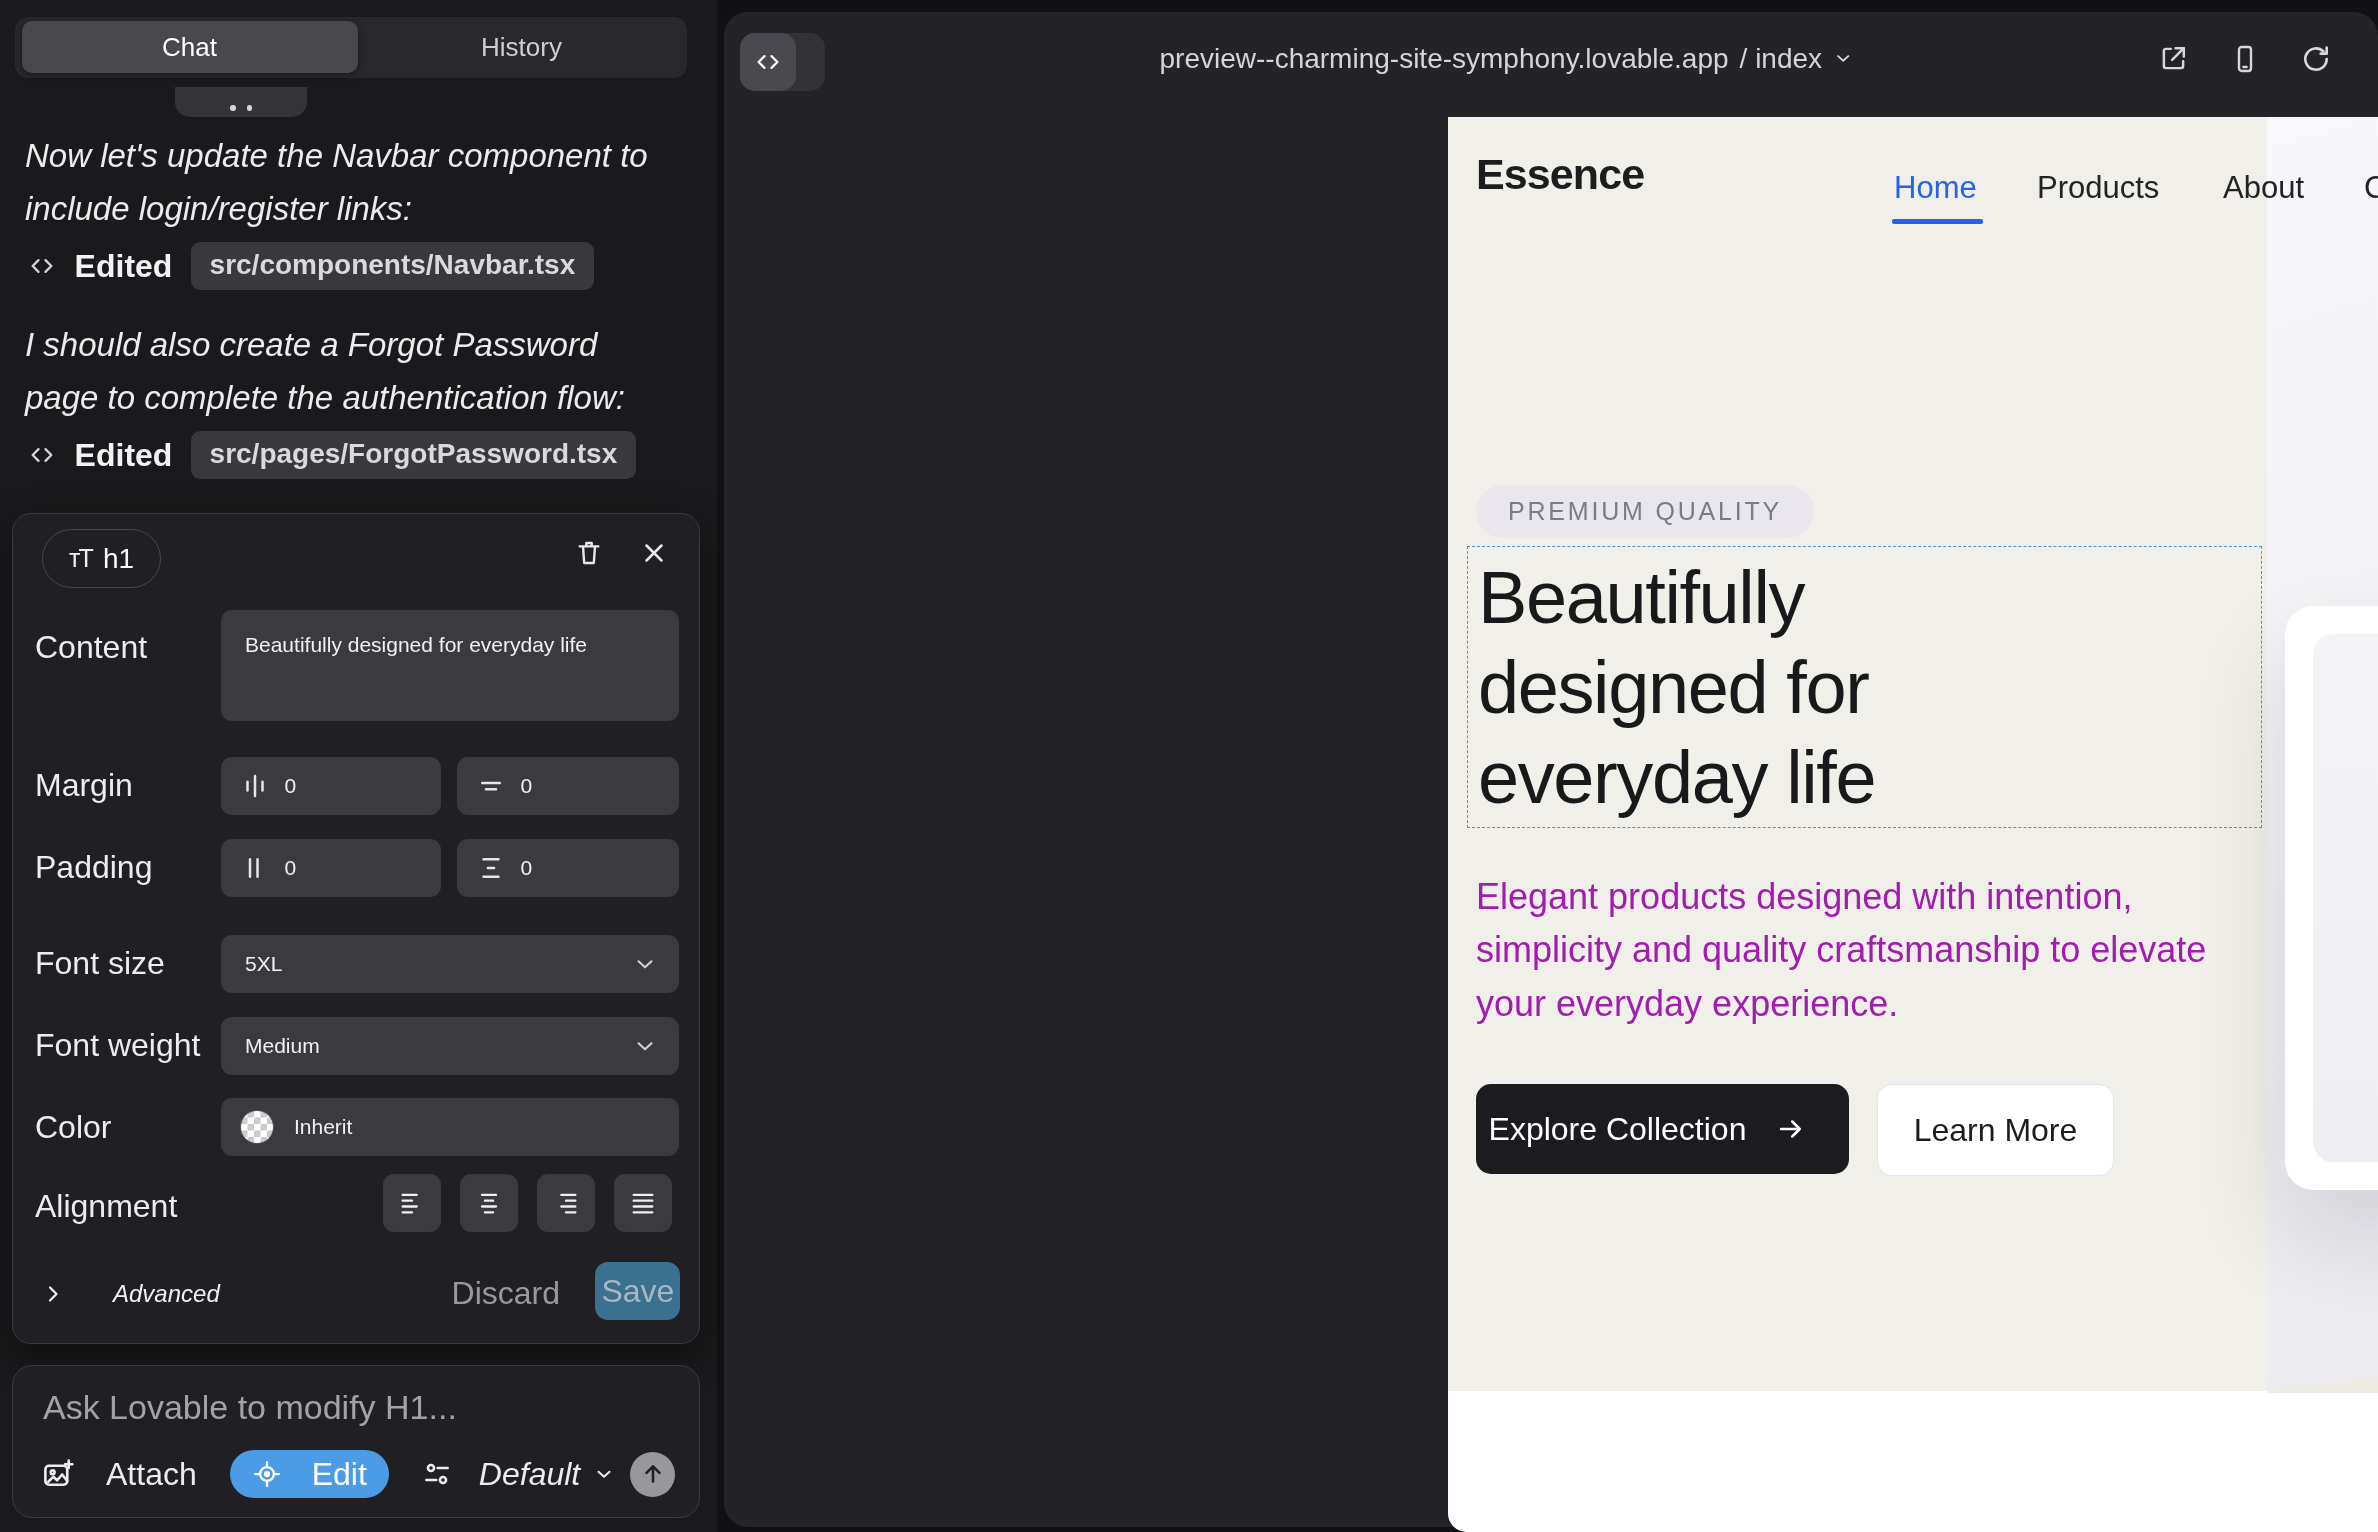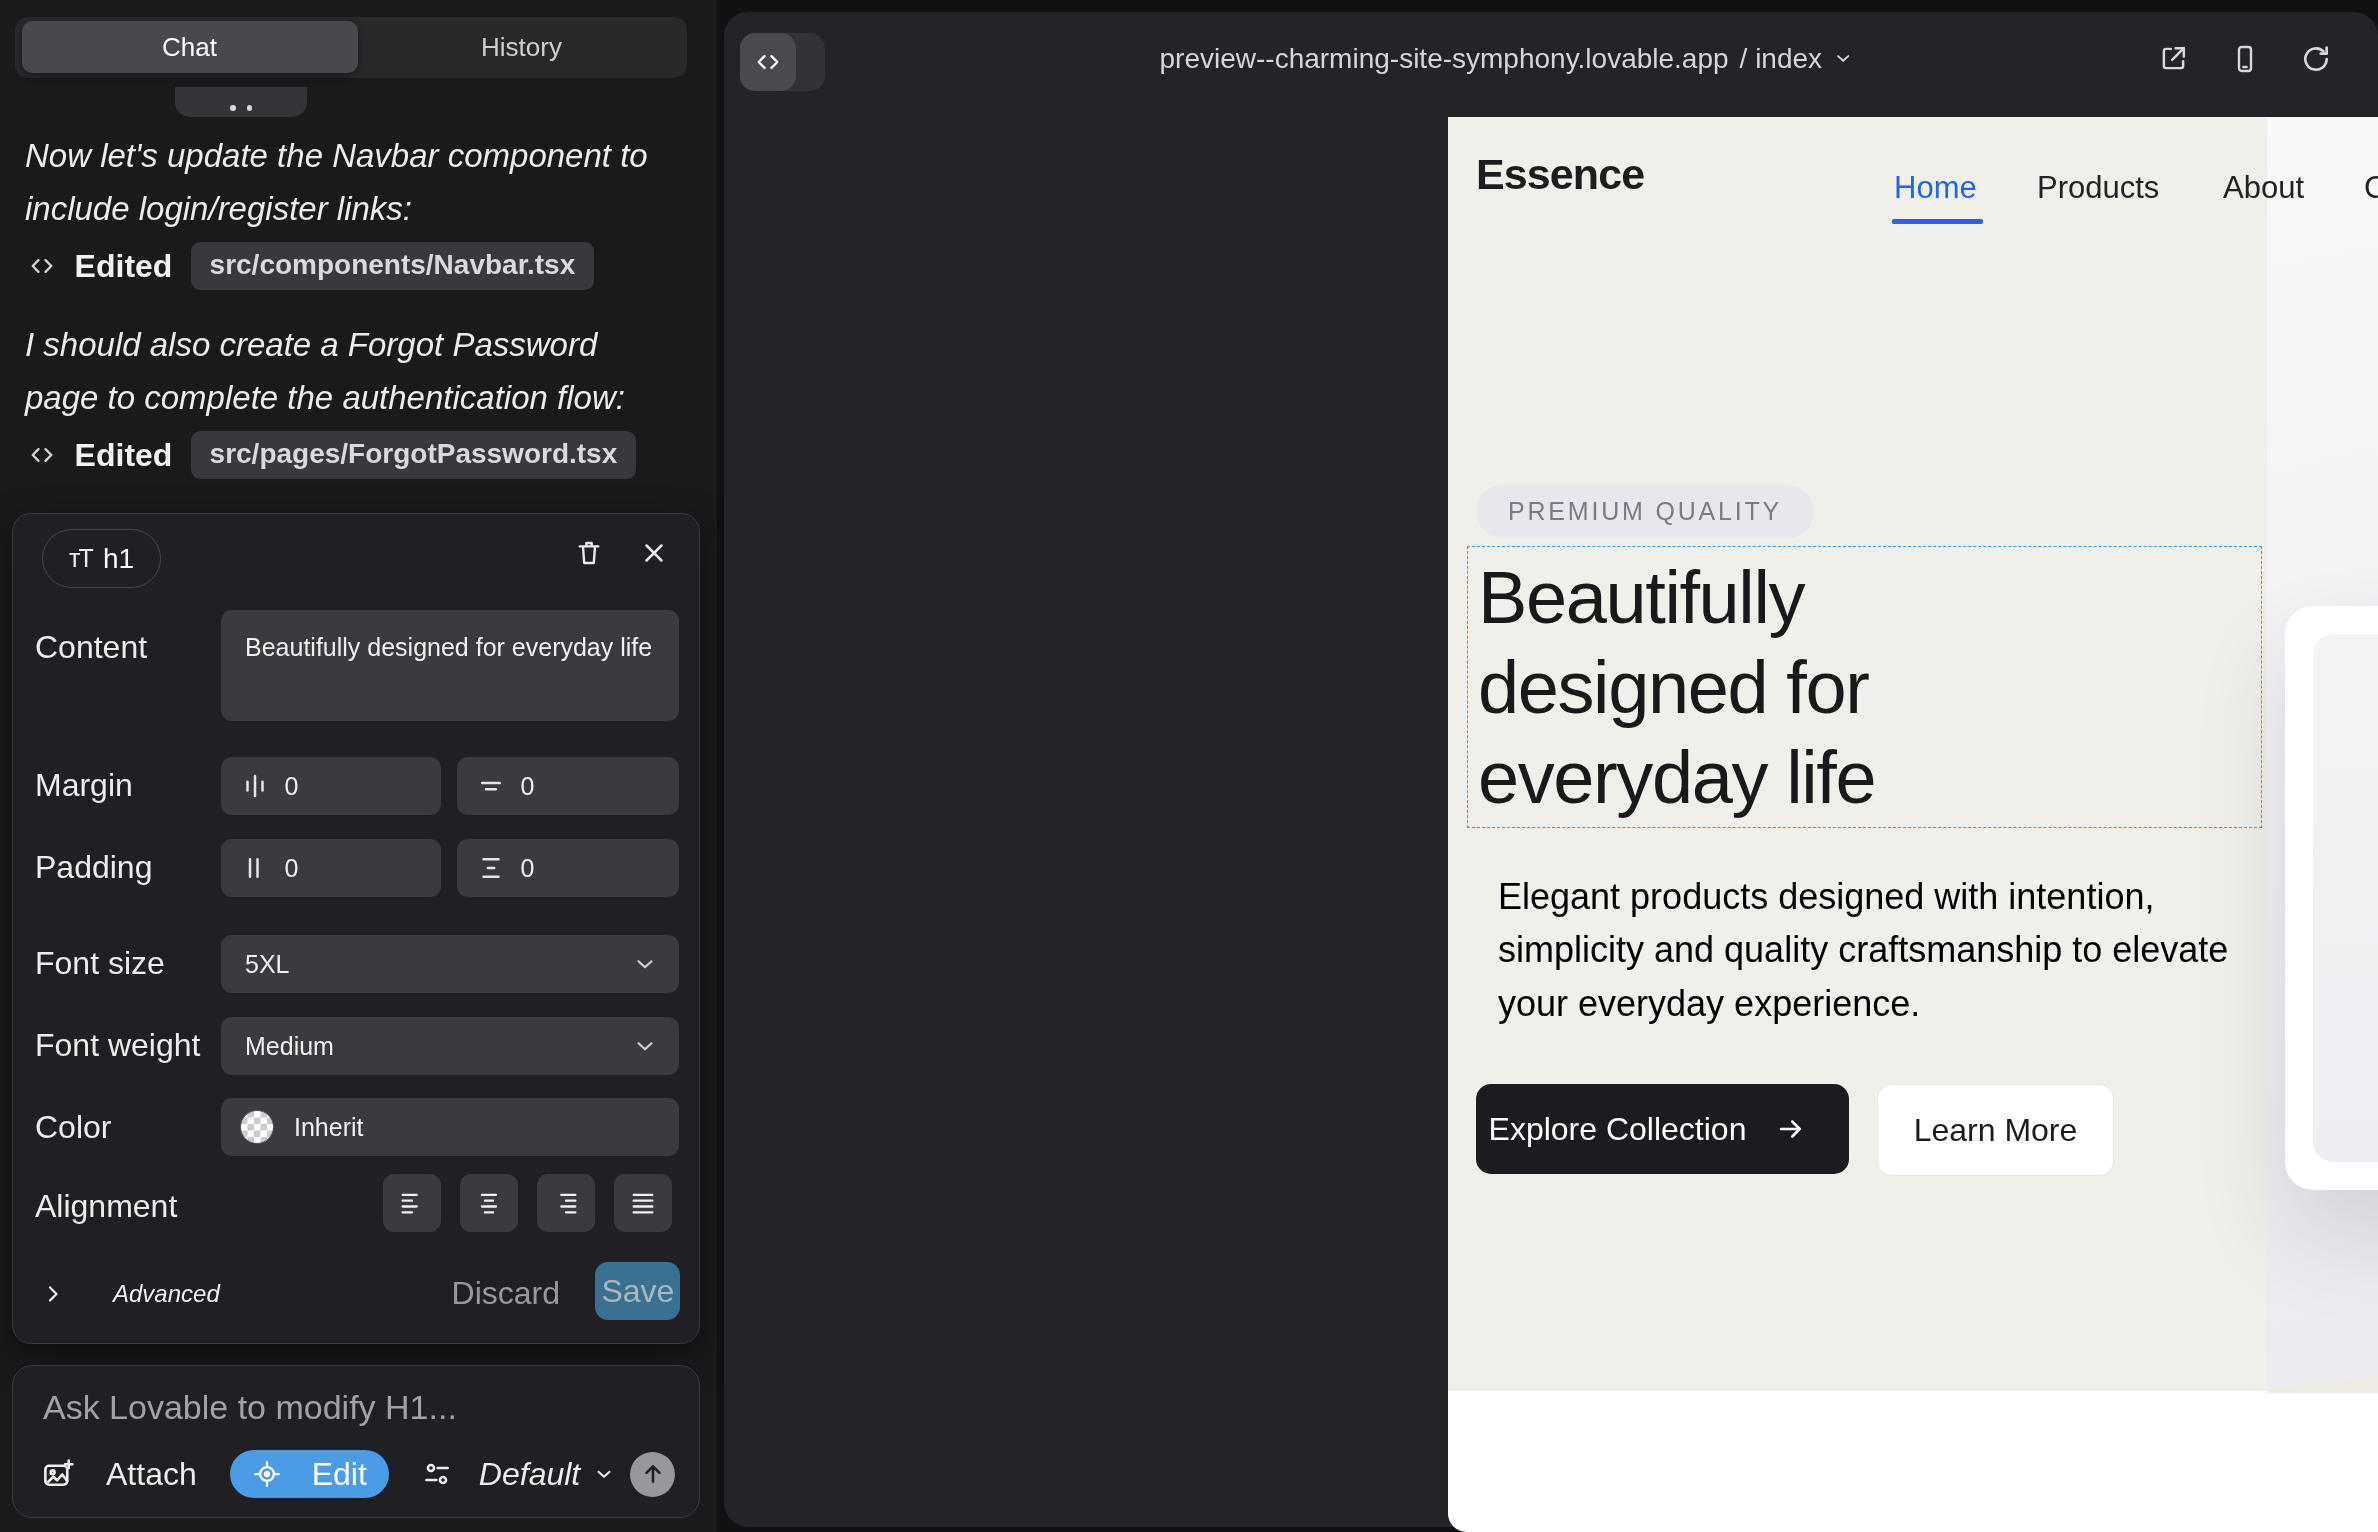--- a/index.html
+++ b/index.html
@@ -36,21 +36,21 @@
   #inspector { left:12px; top:513px; width:688px; height:831px; background:#202024;
     border:1.9px solid #3a3a40; border-radius:18.6px; box-shadow:0 13px 37px rgba(0,0,0,.45); }
   .chip { left:29px; top:15px; width:119px; height:59px; border:1.9px solid #47474d; border-radius:32px;
     display:flex; align-items:center; justify-content:center; gap:11px; color:#fff; }
   .chip .type-ic { font-size:25px; letter-spacing:-1.9px; color:#f0f0f2; }
   .chip .tag { font-size:28px; }
   .hdr-ic { top:18.6px; width:41px; height:41px; display:flex; align-items:center; justify-content:center; color:#e9e9ec; cursor:pointer; }
 
   .ins-label { left:22px; font-size:32px; font-weight:500; color:#ededf0; }
   .field { position:absolute; background:#3a3a3f; border-radius:11px; display:flex; align-items:center;
-    color:#f1f1f3; font-size:25px; }
+    color:#f1f1f3; font-size:21px; }
   .field .fic { color:#e6e6ea; margin:0 15px 0 18.6px; }
   .pairL { left:208px; width:220px; height:58px; }
   .pairR { left:444px; right:20.4px; height:58px; }
   .fullW { left:208px; right:20.4px; height:58px; }
   .sel-chev { position:absolute; right:20.4px; color:#cfcfd4; }
   .swatch { width:34px; height:34px; border-radius:50%; margin:0 20.4px 0 18.6px; border:0.9px solid #55555a;
     background-image:
       linear-gradient(45deg,#c9c9cc 25%,transparent 25%,transparent 75%,#c9c9cc 75%),
       linear-gradient(45deg,#c9c9cc 25%,#ffffff 25%,#ffffff 75%,#c9c9cc 75%);
     background-size:13px 13px; background-position:0 0,6.5px 6.5px; }
@@ -95,21 +95,21 @@
   .brand { left:28px; top:33px; font-size:43px; font-weight:bold; color:#1d1d20; letter-spacing:-0.9px; }
   .navlink { top:53px; font-size:31px; color:#232327; cursor:pointer; }
   .nav-home { left:446px; color:#2563eb; }
   .nav-underline { left:444px; top:102px; width:91px; height:4.6px; background:#2563eb; border-radius:1.9px; }
   .nav-products { left:589px; } .nav-about { left:775px; } .nav-contact { left:916px; }
 
   .hero-badge { left:28px; top:368px; height:53px; padding:0 32px; border-radius:27px; background:#e9e7ed;
     display:inline-flex; align-items:center; font-size:25px; letter-spacing:2.8px; color:#7b7b85; }
   .selection { left:18.6px; top:429px; width:795px; height:282px; border:1.9px dashed #3f96d8; }
   .hero-h1 { left:30px; top:436px; font-size:74px; font-weight:500; color:#19191c; line-height:90px; letter-spacing:-1.4px; }
-  .hero-para { left:28px; top:753px; width:761px; font-size:36px; line-height:1.48; color:#000000;margin-left:22px; }
+  .hero-para { left:28px; top:753px; width:761px; font-size:36px; line-height:1.48; color:#a21caf; }
   .cta-dark { left:28px; top:967px; width:373px; height:90px; background:#1b1b20; border-radius:15px;
     display:flex; align-items:center; justify-content:center; gap:30px; color:#fff; font-size:32px; cursor:pointer; }
   .cta-light { left:429px; top:967px; width:237px; height:92px; background:#fff; border:1.9px solid #e6e6e8;
     border-radius:15px; display:flex; align-items:center; justify-content:center; color:#1c1c1f; font-size:32px; cursor:pointer; }
   .white-card { left:837px; top:489px; width:482px; height:584px; border-radius:28px; background:#ffffff;
     box-shadow:0 46px 93px rgba(40,40,60,.14); }
   .white-card-inner { left:28px; top:28px; right:28px; bottom:28px; border-radius:20.4px;
     background:linear-gradient(180deg,#f4f4f7,#eeeef2); }
 </style>
 </head>

